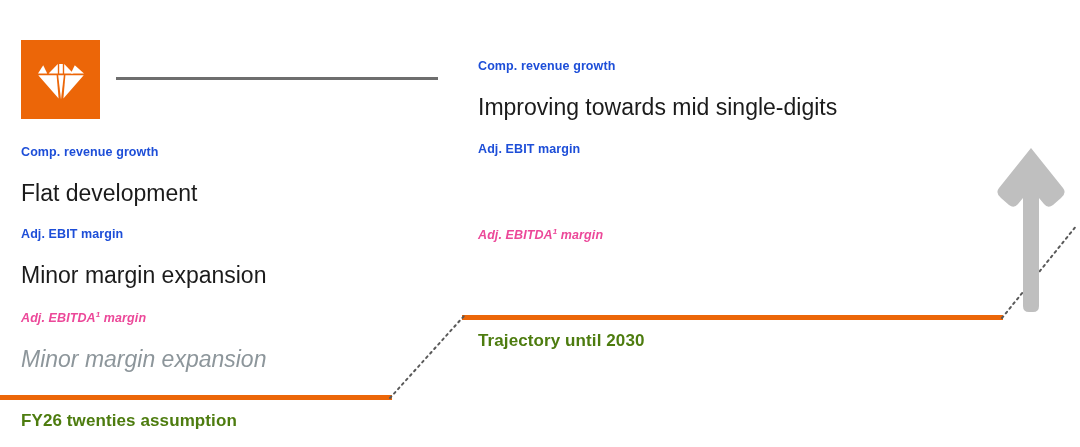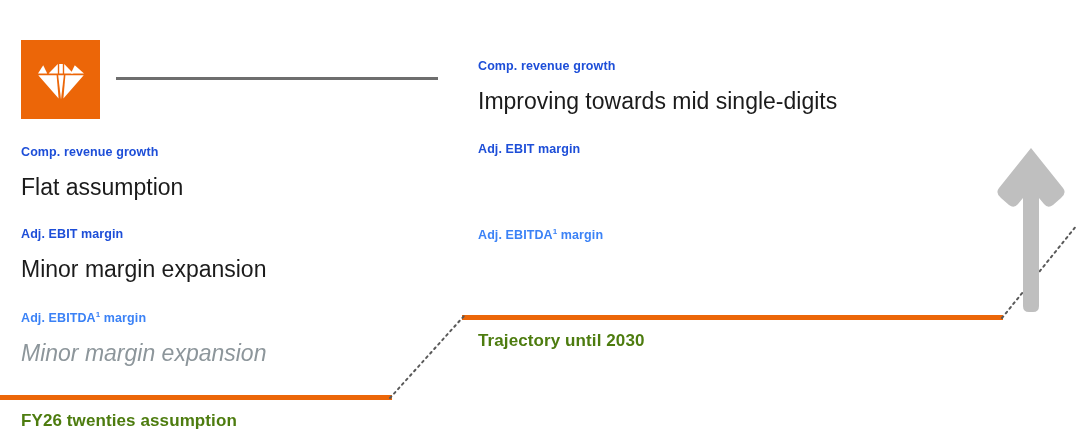--- a/index.html
+++ b/index.html
@@ -22,24 +22,24 @@
   .header-rule{
     position:absolute; left:116px; top:77px;
     width:322px; height:3px; background:#6e6e6e;
   }
 
   
   .kicker{
     font-size:12.5px; font-weight:bold; color:#1d4ed8;
     letter-spacing:.1px; line-height:1.1; white-space:nowrap;
   }
-  .kicker.muted{ color:#3b82f6; font-weight:bold; }
+  .kicker.muted{ color:#ec4899; font-weight:bold; font-style:italic; }
   .headline{
     font-size:23px; font-weight:400; color:#1b1b1b;
-    line-height:1.15; white-space:nowrap; margin-top:14px;
+    line-height:1.15; white-space:nowrap; margin-top:20px;
   }
   .headline.muted{ color:#8d969b; font-style:italic; }
   .kicker sup{ font-size:8px; vertical-align:super; font-weight:bold; }
 
   .block{ position:absolute; }
 
   
   #lb1{ left:21px; top:146px; }
   #lb2{ left:21px; top:228px; }
   #lb3{ left:21px; top:311px; }
@@ -89,21 +89,21 @@
           <polygon points="27.4,15.2 45.7,15.2 25.4,38.5"></polygon>
         </g>
       </svg>
     </span>
   </div>
 
   <div class="header-rule"></div>
 
   <div class="block" id="lb1">
     <div class="kicker">Comp. revenue growth</div>
-    <div class="headline">Flat assumption</div>
+    <div class="headline">Flat development</div>
   </div>
 
   <div class="block" id="lb2">
     <div class="kicker">Adj. EBIT margin</div>
     <div class="headline">Minor margin expansion</div>
   </div>
 
   <div class="block" id="lb3">
     <div class="kicker muted"><span>Adj. EBITDA</span><sup>1</sup><span> margin</span></div>
     <div class="headline muted">Minor margin expansion</div>

